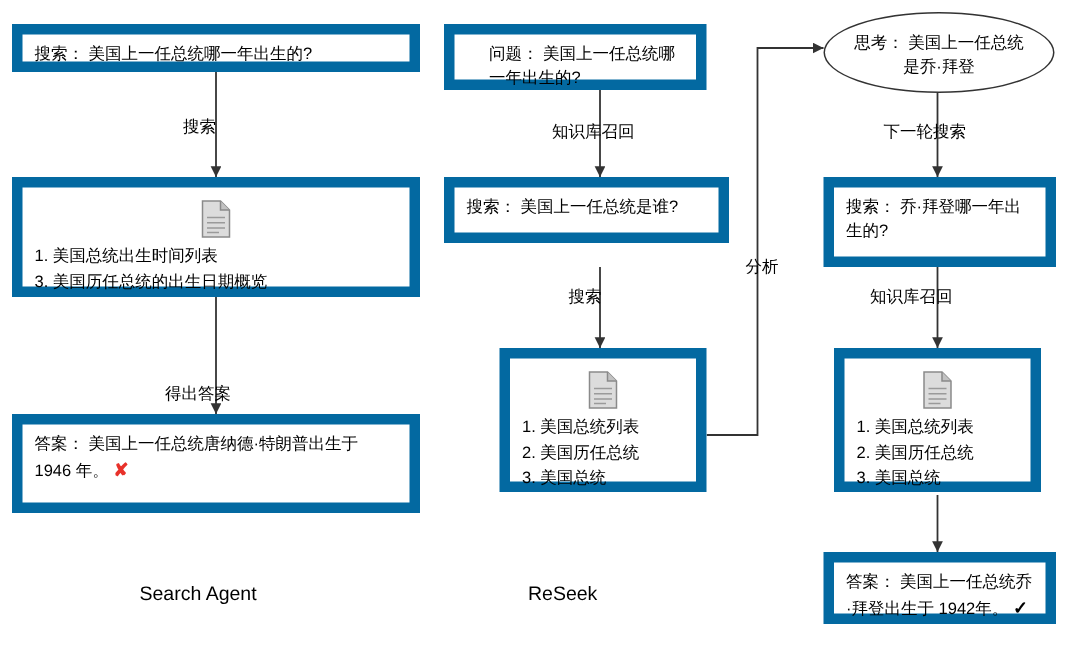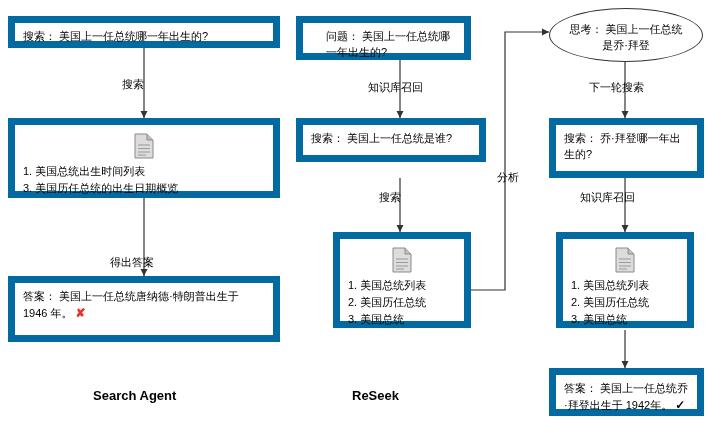--- a/index.html
+++ b/index.html
@@ -39,21 +39,21 @@
     justify-content: center;
   }
   .lbl {
     position: absolute;
     font-size: 11px;
     white-space: nowrap;
   }
   .caption {
     position: absolute;
     font-size: 13px;
-    font-weight: bold;
+    font-weight: normal;
     white-space: nowrap;
   }
   .doc-icon {
     display: block;
     margin: 0 auto 4px auto;
   }
   .lines {
     position: absolute;
     left: 0; top: 0;
     width: 719px; height: 434px;

